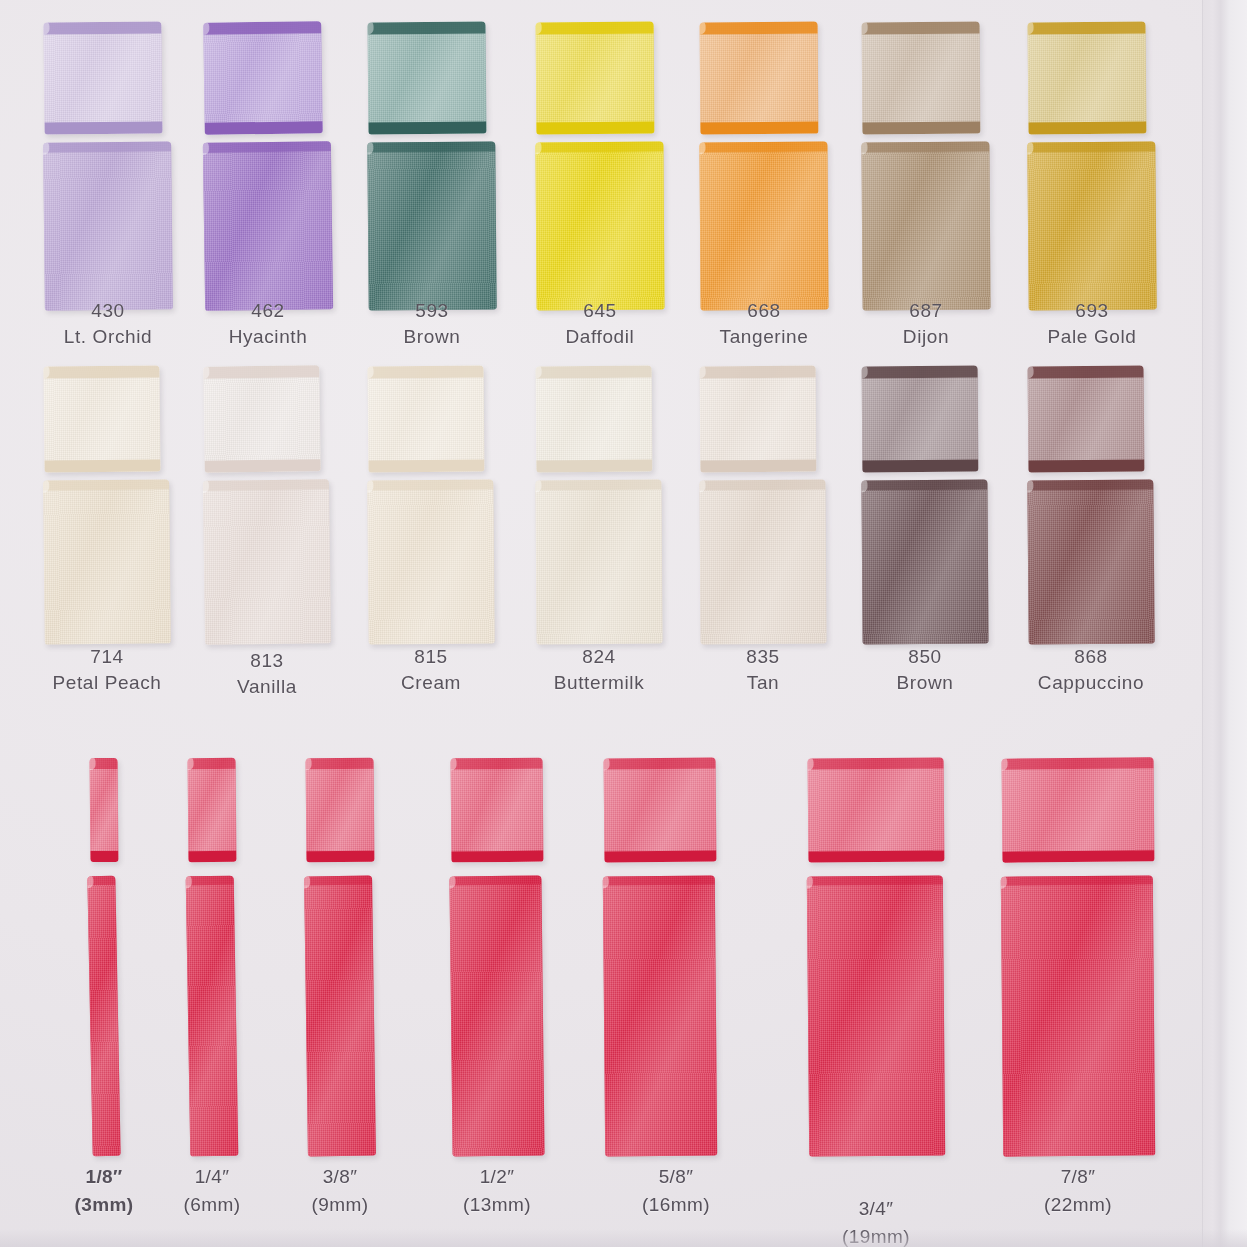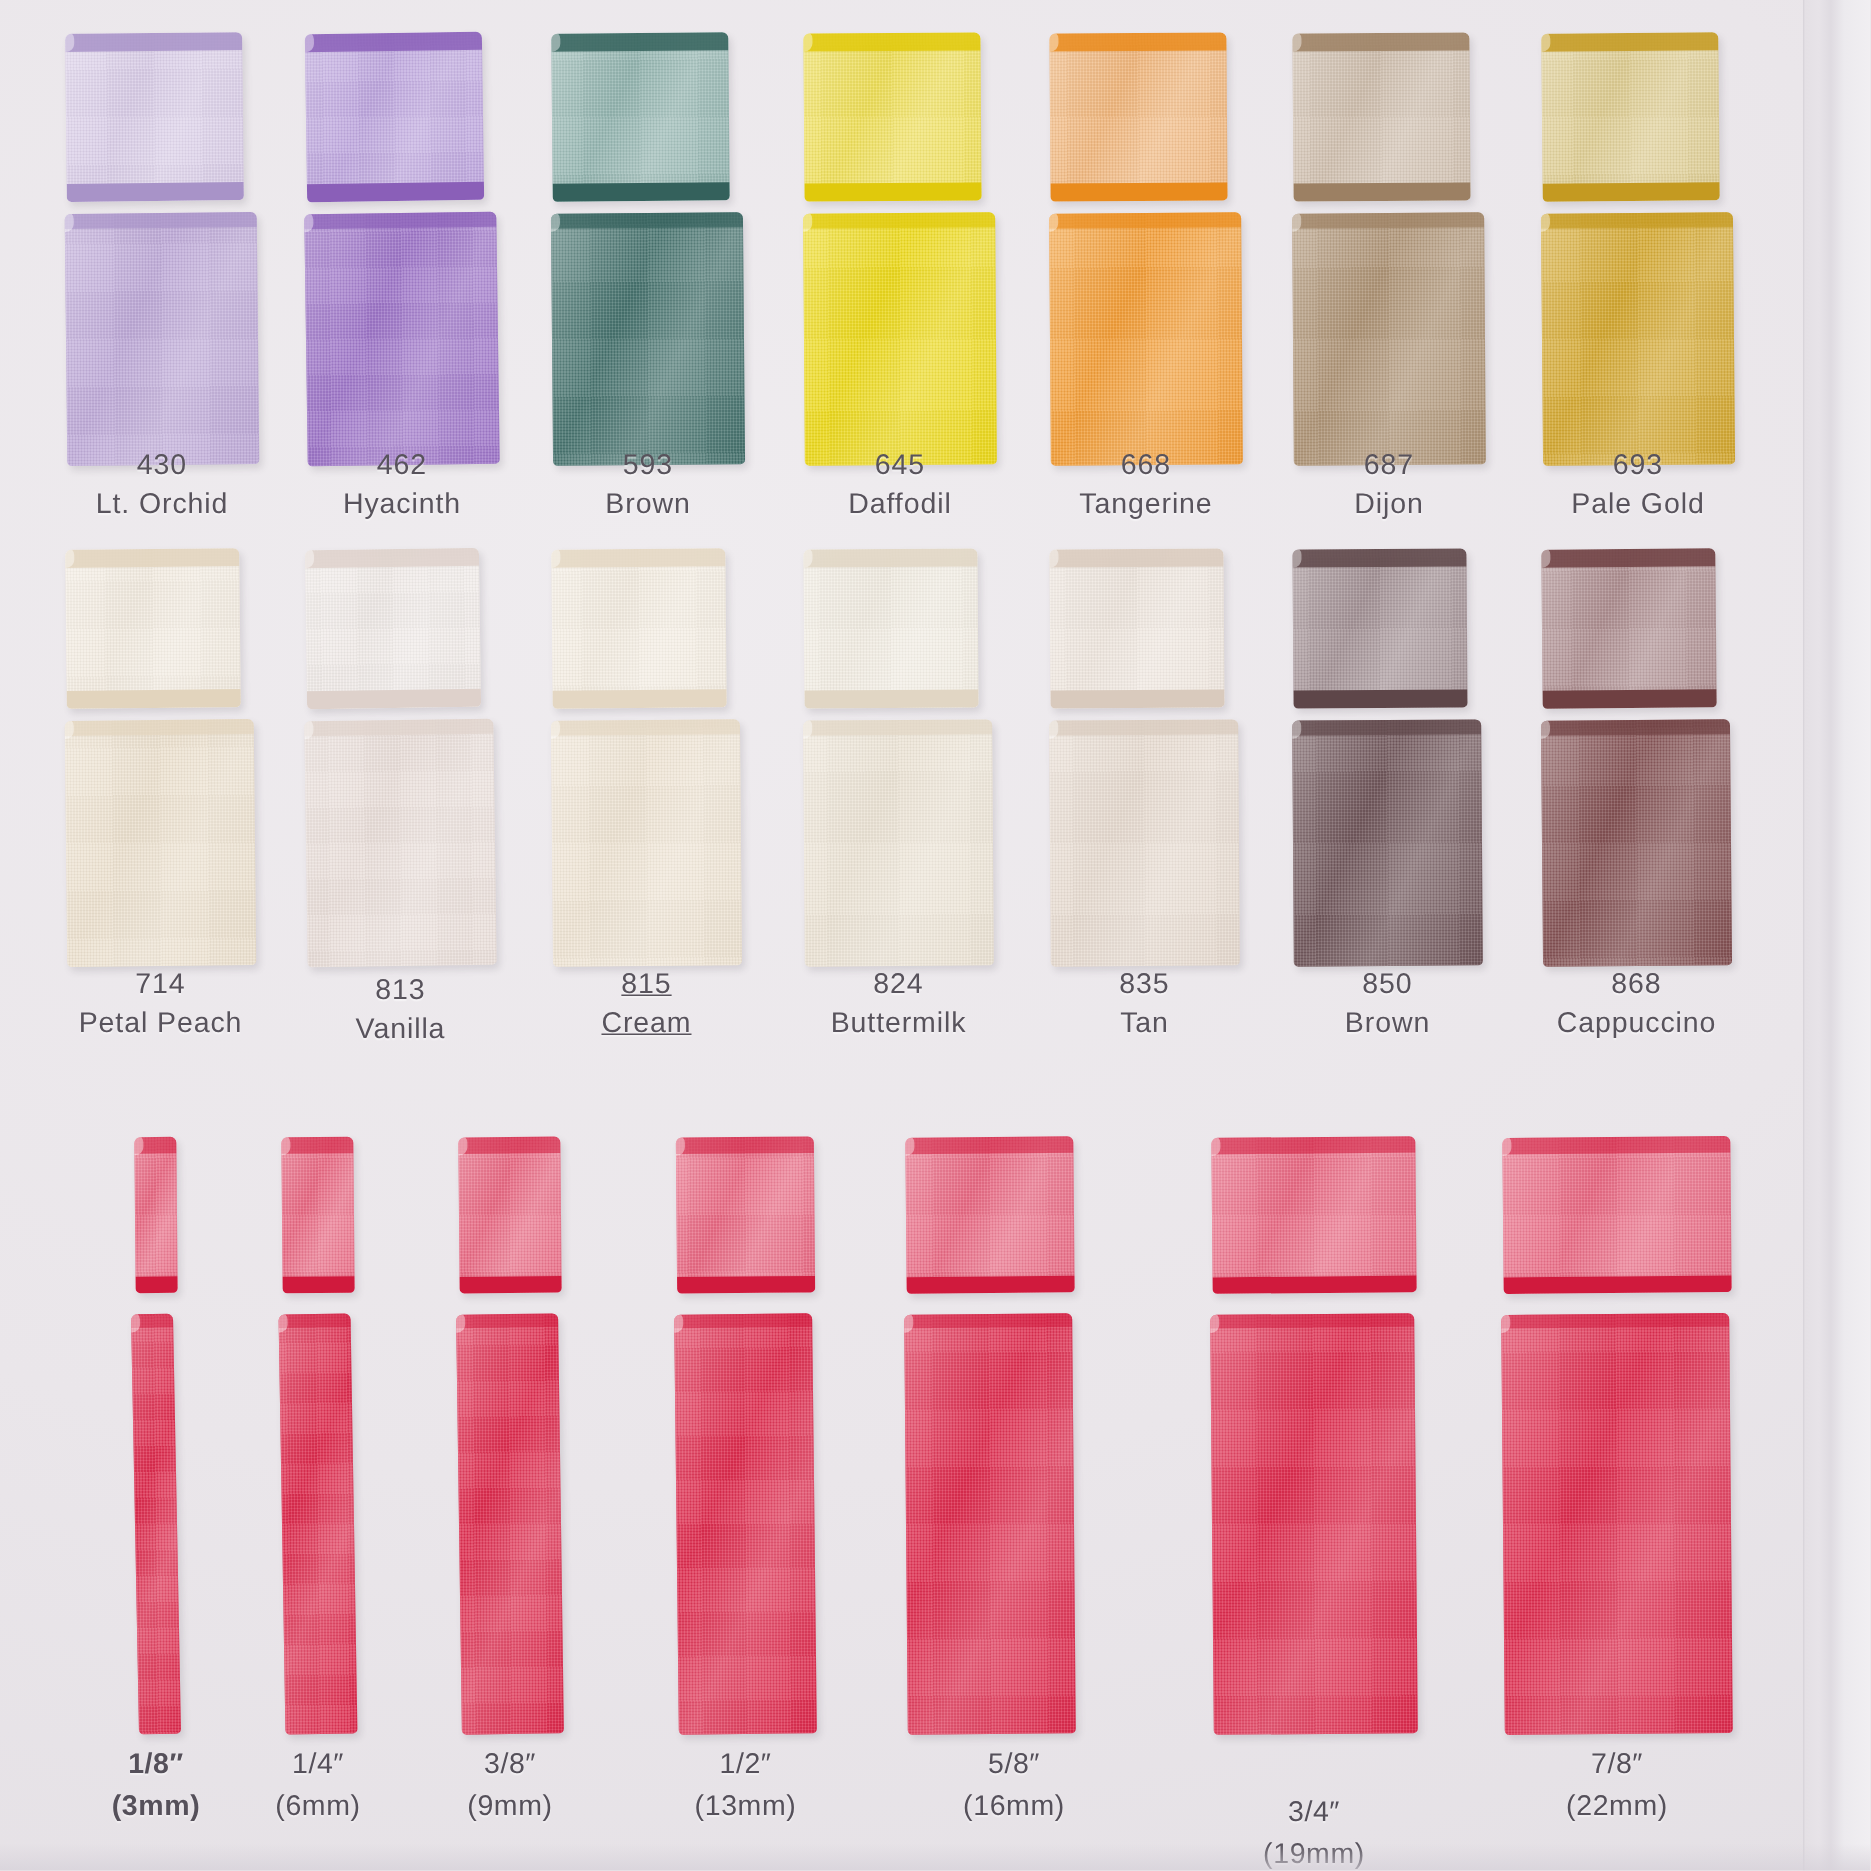--- a/index.html
+++ b/index.html
@@ -243,21 +243,21 @@
         <div class="hem-top" style="background: rgb(228, 215, 195); height: 12px; opacity: 0.85;"></div>
         <div class="hem-bot" style="background: rgb(228, 215, 195); height: 12px;"></div>
         <div class="curlL" style="top: -2px;"></div>
       </div>
       <div class="chip" style="left: 368px; top: 480px; width: 126px; height: 164px; background: rgb(238, 227, 210); transform: rotate(-0.5deg);">
         <div class="weave"></div>
         <div class="sheen"></div>
         <div class="hem-top" style="background: rgb(228, 215, 195); height: 10px; opacity: 0.7;"></div>
         <div class="curlL" style="top: -2px;"></div>
       </div>
-      <div class="label" style="left: 344px; top: 644px; width: 174px; text-decoration: underline;">
+      <div class="label" style="left: 344px; top: 644px; width: 174px;">
         <span class="num">815</span>
         <span class="nm">Cream</span>
       </div>
       <div class="chip" style="left: 536px; top: 366px; width: 116px; height: 106px; background: rgb(241, 236, 225); transform: rotate(-0.4deg);">
         <div class="weave"></div>
         <div class="sheen"></div>
         <div class="hem-top" style="background: rgb(225, 214, 196); height: 12px; opacity: 0.85;"></div>
         <div class="hem-bot" style="background: rgb(225, 214, 196); height: 12px;"></div>
         <div class="curlL" style="top: -2px;"></div>
       </div>

